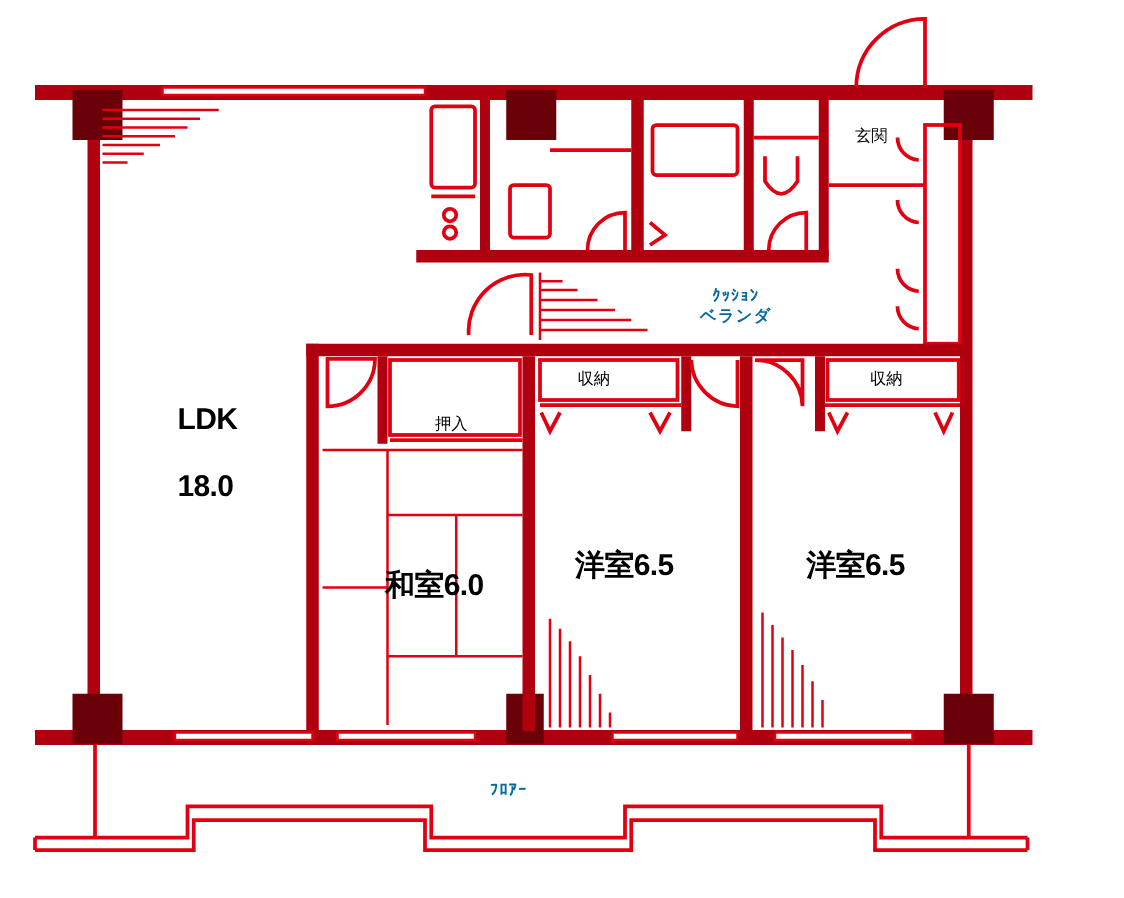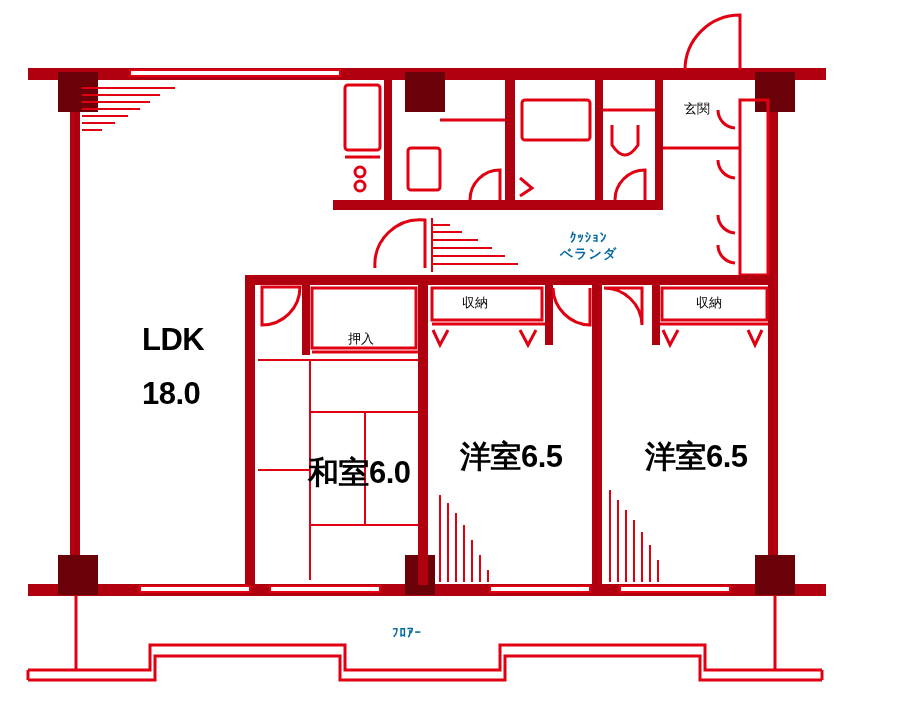--- a/index.html
+++ b/index.html
@@ -1,19 +1,19 @@
 <!DOCTYPE html>
 <html><head>
 <meta charset="utf-8">
 <style>
   html, body { margin: 0; padding: 0; background: #ffffff; }
   body { width: 899px; height: 718px; position: relative; overflow: hidden; font-family: "DejaVu Sans", sans-serif; }
   #plan { position: absolute; left: 0; top: 0; width: 899px; height: 718px; }
   .label { position: absolute; color: #000; font-family: Liberation Sans, sans-serif; white-space: nowrap; }
-  .big { font-size: 31px; font-weight: bold; letter-spacing: -0.5px; }
+  .big { font-size: 24px; font-weight: bold; letter-spacing: -0.5px; }
   .small { font-size: 13px; }
   .red-label { position: absolute; color: #0369a1; font-weight: bold; font-size: 13px; font-family: "DejaVu Sans", sans-serif; letter-spacing: 1px; line-height: 16px; text-align: center; white-space: nowrap; }
 </style>
 </head>
 <body>
 
 <svg id="plan" viewBox="0 0 899 718" xmlns="http://www.w3.org/2000/svg">
   <g fill="none" stroke="#e00012" stroke-width="3">
 
     <rect x="28" y="68" width="798" height="12" fill="#b00010" stroke="none"></rect>

